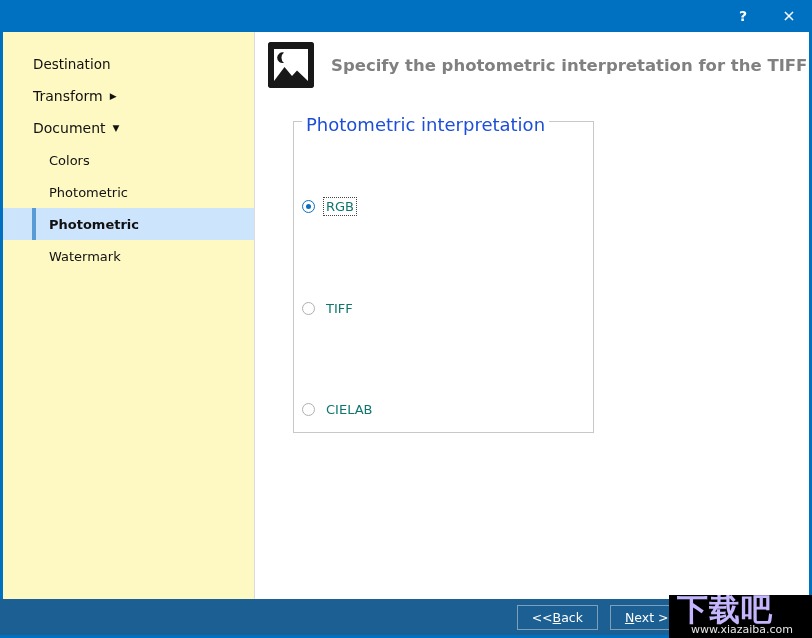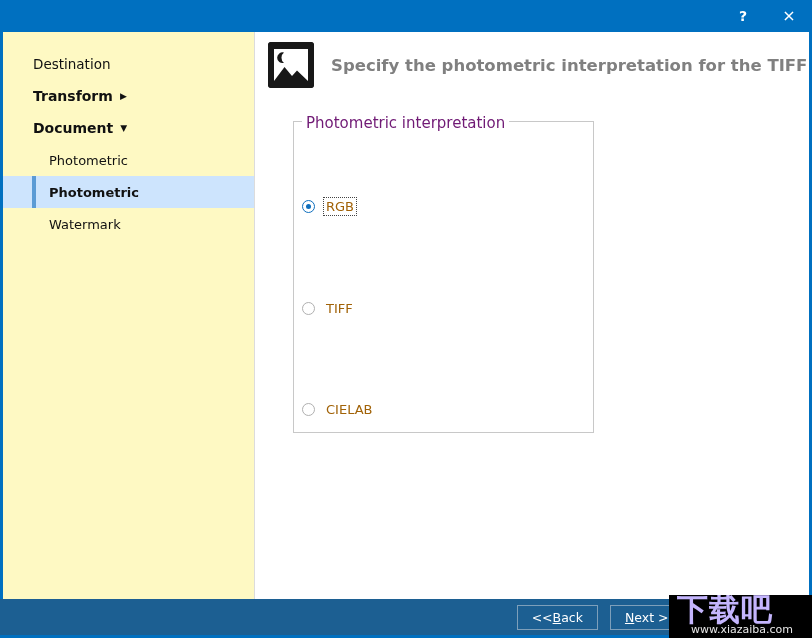--- a/index.html
+++ b/index.html
@@ -90,21 +90,21 @@
     font-size: 13px;
     color: #111111;
     padding-left: 30px;
     box-sizing: border-box;
     white-space: nowrap;
   }
   .nav-item.top {
     font-size: 13.5px;
   }
   .nav-item.bold {
-    font-weight: bold;
+    font-weight: normal;
     font-size: 14px;
     text-align: right;
   }
   .nav-item.child {
     padding-left: 46px;
   }
   .nav-item.selected {
     background: #cde4fd;
     font-weight: bold;
   }
@@ -162,22 +162,22 @@
     height: 312px;
     border: 1px solid #c8c8c8;
     box-sizing: border-box;
     background: #ffffff;
   }
   .groupbox-label {
     position: absolute;
     left: 46px; top: 82px;
     background: #ffffff;
     padding: 0 4px;
-    font-size: 15px;
-    color: #701a75;
+    font-size: 18px;
+    color: #1d4ed8;
     white-space: nowrap;
   }
 
   .radio-row {
     position: absolute;
     display: flex;
     align-items: center;
     left: 46px;
   }
   .radio-row.r1 { top: 166px; }
@@ -202,21 +202,21 @@
     content: "";
     position: absolute;
     left: 3px; top: 3px;
     width: 5px; height: 5px;
     border-radius: 50%;
     background: #0d6ebd;
   }
   .radio-label {
     margin-left: 9px;
     font-size: 13px;
-    color: #a16207;
+    color: #0f766e;
     white-space: nowrap;
     padding: 1px 2px;
   }
   .radio-label.focused {
     outline: 1px dotted #444444;
     outline-offset: 0px;
   }
 
   
   .bottombar {
@@ -304,20 +304,23 @@
     <div class="nav-item top bold">
       <span>Transform</span>
       <span class="nav-arrow">▶</span>
     </div>
 
     <div class="nav-item top bold">
       <span>Document</span>
       <span class="nav-arrow">▼</span>
     </div>
 
+    <div class="nav-item child">
+      <span>Colors</span>
+    </div>
 
     <div class="nav-item child">
       <span>Photometric</span>
     </div>
 
     <div class="nav-item child selected">
       <span>Photometric</span>
     </div>
 
     <div class="nav-item child">

